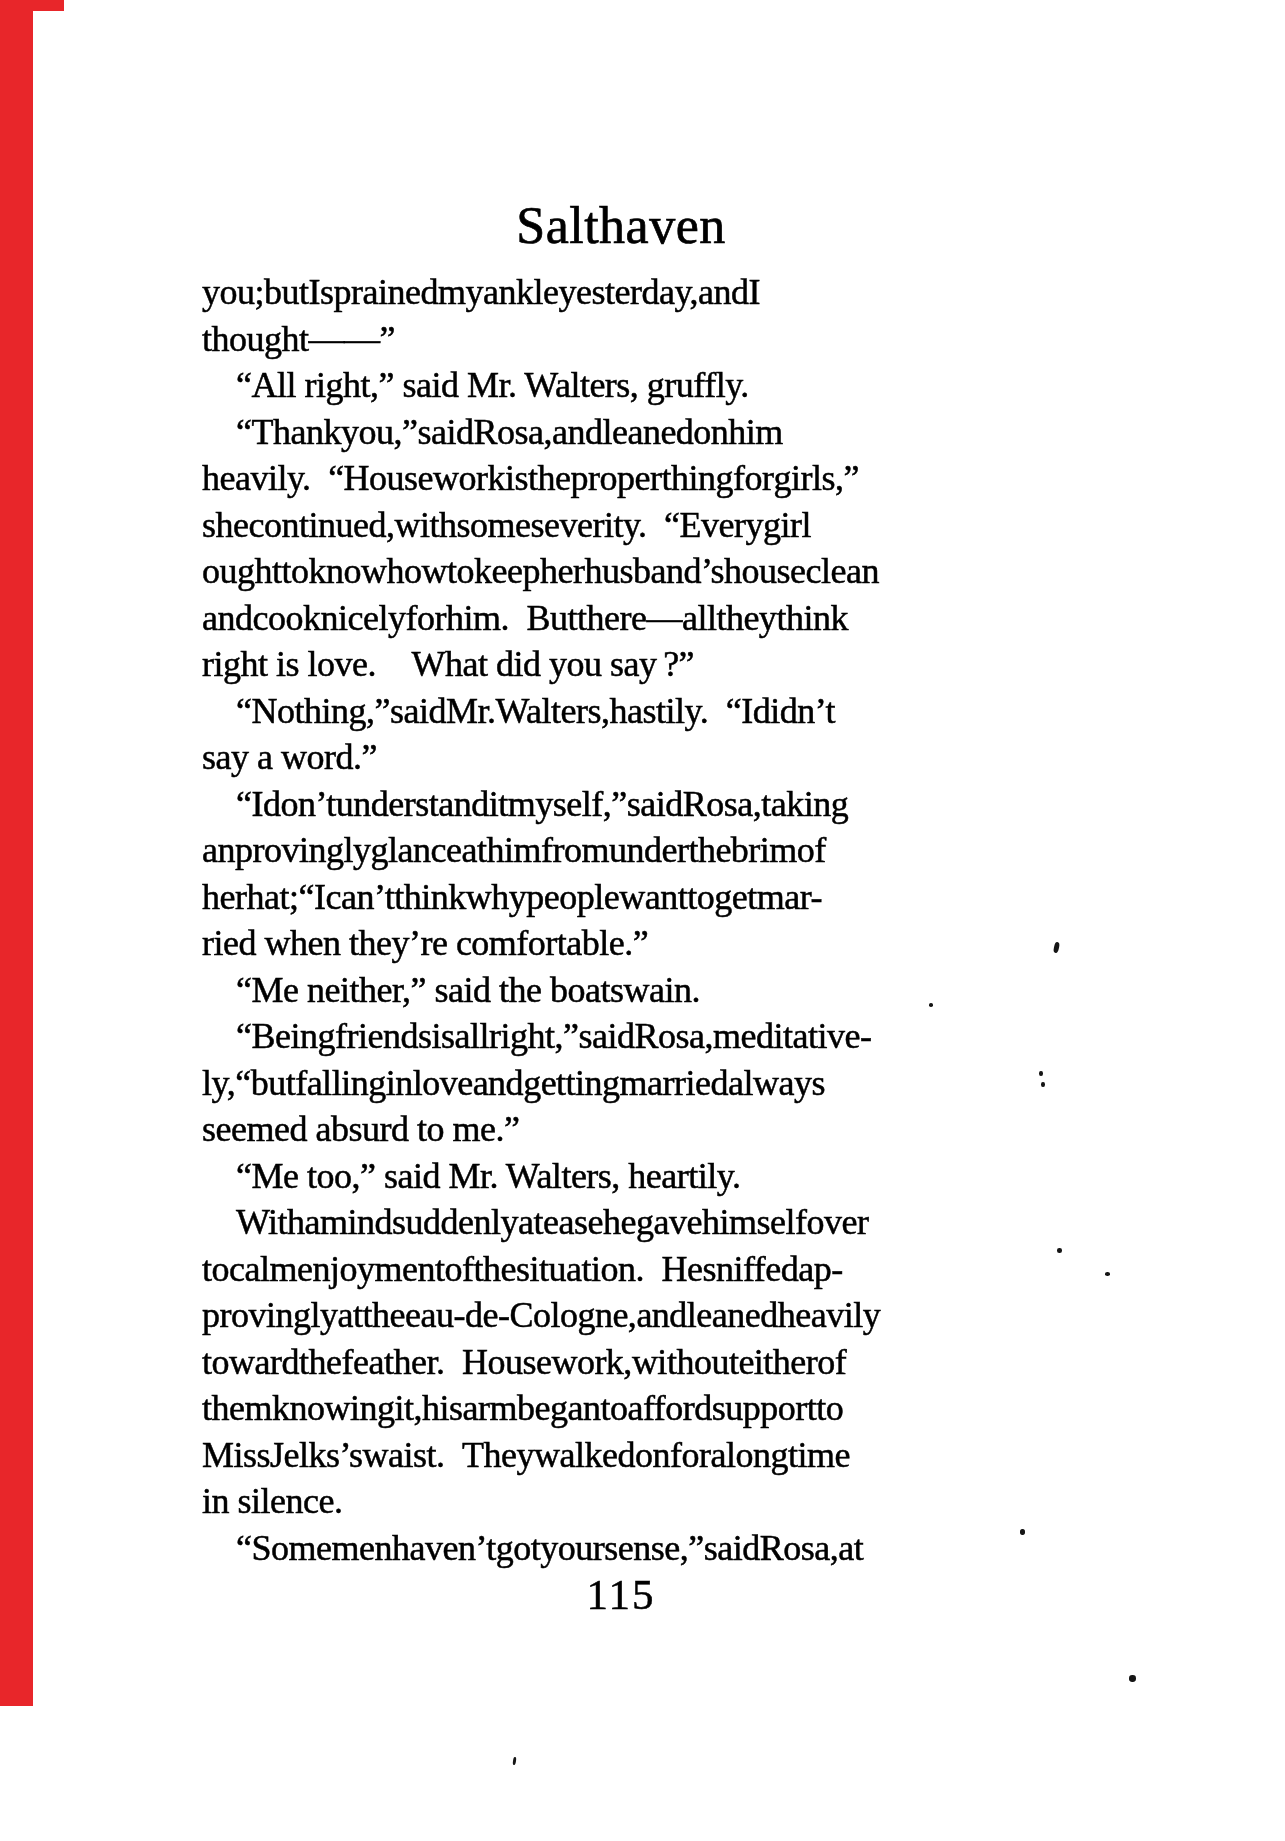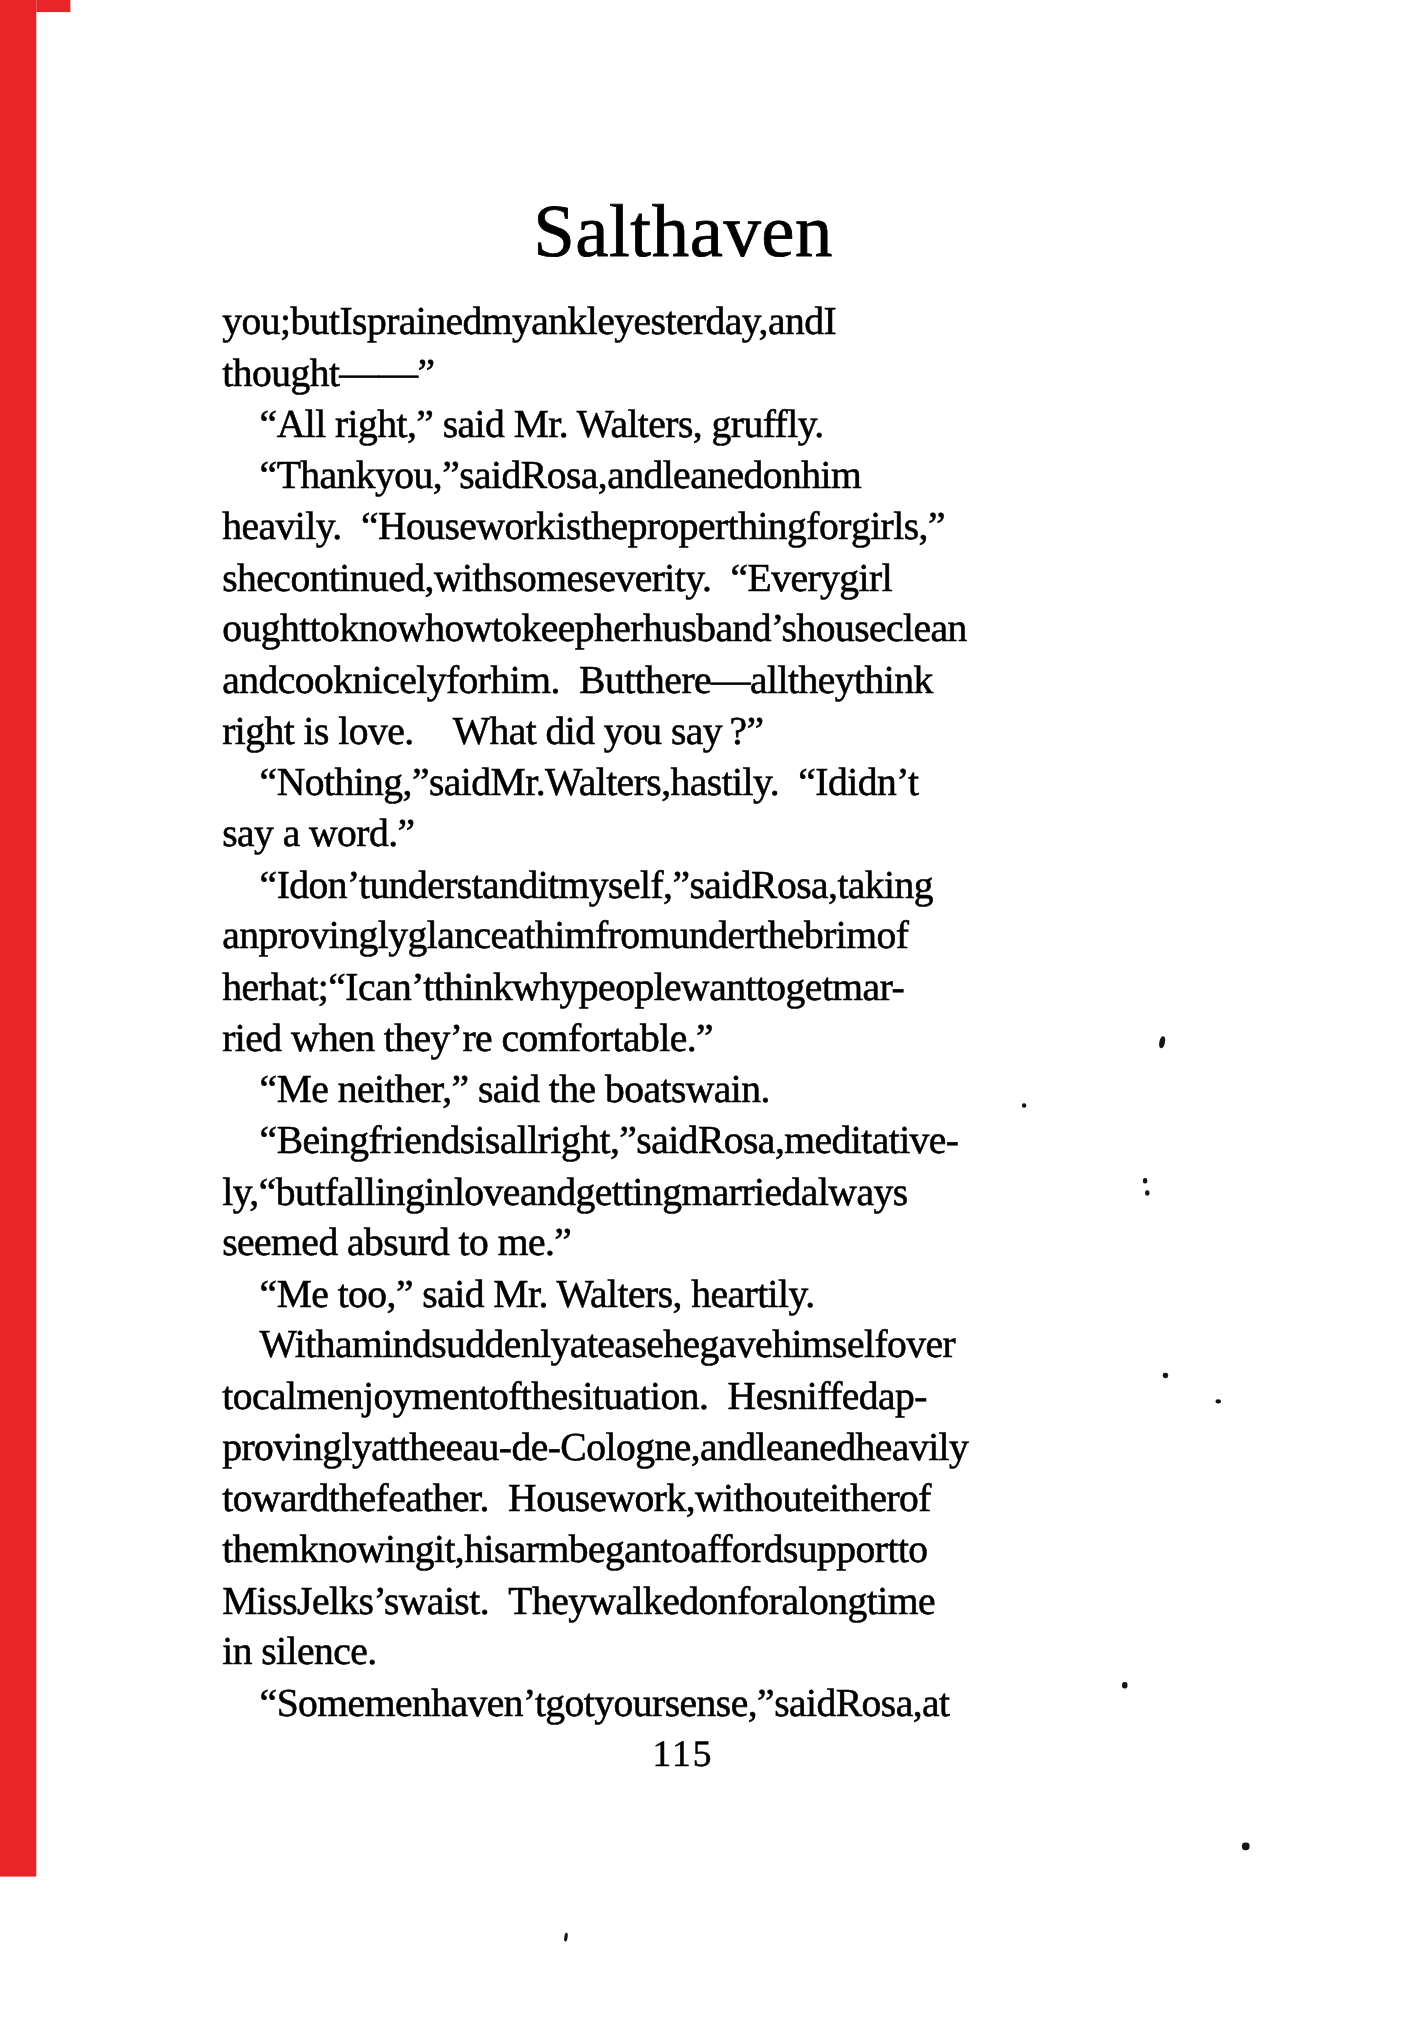--- a/index.html
+++ b/index.html
@@ -13,39 +13,39 @@
   }
   .edge-stripe{
     position:absolute;left:0;top:0;
     width:33px;height:1706px;
   }
   .edge-stripe-top{
     position:absolute;left:33px;top:0;
     width:31px;height:11px;
   }
   .title{
-    position:absolute;left:202px;top:180px;width:838px;
-    font-size:68px;line-height:60px;
+    position:absolute;left:202px;top:196px;width:838px;
+    font-size:52px;line-height:60px;
     text-align:center;
     letter-spacing:0.5px;
     -webkit-text-stroke:0.7px #000;
   }
   .text-block{
     position:absolute;left:202px;top:269px;width:838px;
     font-size:36px;line-height:46.5px;
     letter-spacing:-0.5px;
     -webkit-text-stroke:0.5px #000;
   }
   .line{height:46.5px;white-space:pre;}
   .line.j{display:flex;justify-content:flex-start;white-space:normal;}
   .line.j span{white-space:pre;}
   .line.i{padding-left:34px;}
   .page-number{
     position:absolute;left:202px;top:1575px;width:838px;
-    font-size:34px;line-height:40px;
+    font-size:43px;line-height:40px;
     text-align:center;
     letter-spacing:2px;
     -webkit-text-stroke:0.5px #000;
   }
   .speck{position:absolute;background:#151515;border-radius:45%;}
 </style>
 </head>
 <body>
 
 <div class="page">

